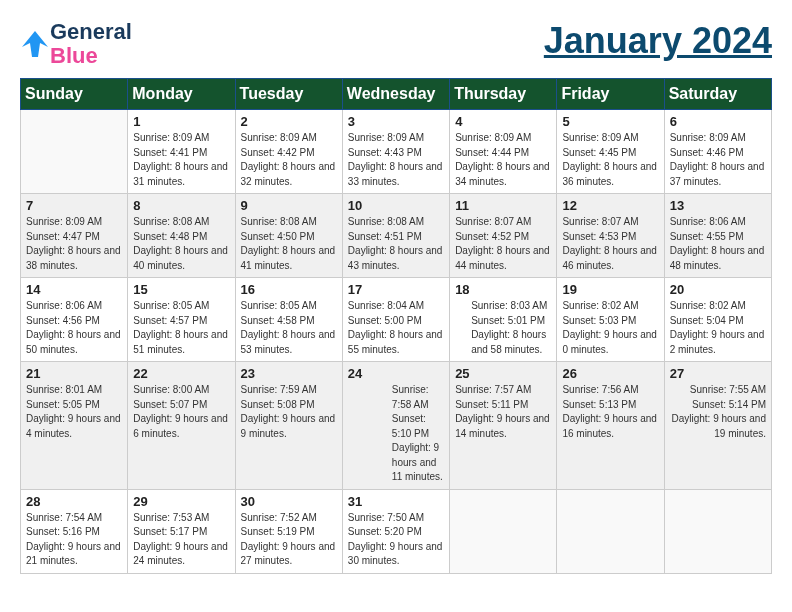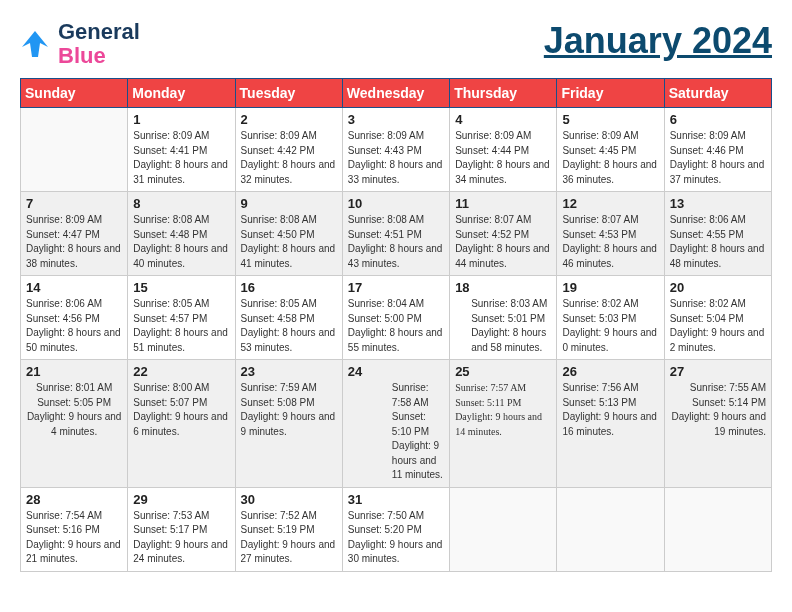--- a/index.html
+++ b/index.html
@@ -12,21 +12,21 @@
     }
     .header {
       display: flex;
       align-items: flex-start;
       justify-content: space-between;
       margin-bottom: 10px;
     }
     .logo {
       display: flex;
       align-items: center;
-      gap: 8px;
+      gap: 0;
     }
     .logo-text {
       font-size: 22px;
       font-weight: bold;
       color: #1a3a5c;
       line-height: 1.1;
     }
     .logo-text span {
       color: #ec4899;
     }
@@ -46,25 +46,25 @@
     .calendar-subtitle {
       font-size: 16px;
       color: #333;
     }
     .calendar {
       width: 100%;
       border-collapse: collapse;
       font-size: 11px;
     }
     .calendar th {
-      background-color: #ef4444;
+      background-color: #14532d;
       color: #fff;
       padding: 6px 4px;
       text-align: left;
-      font-size: 14px;
+      font-size: 16px;
       font-weight: bold;
       border: 1px solid #1a4f8a;
     }
     .calendar td {
       border: 1px solid #ccc;
       vertical-align: top;
       padding: 4px 5px;
       width: 107px;
       min-height: 80px;
       background: #fff;
@@ -243,21 +243,21 @@
         <td>
           <div class="day-number">20</div>
           <div class="day-info" style="white-space: pre-line;">Sunrise: 8:02 AM
 Sunset: 5:04 PM
 Daylight: 9 hours and 2 minutes.</div>
         </td>
       </tr>
       <tr class="row-shaded">
         <td>
           <div class="day-number">21</div>
-          <div class="day-info" style="white-space: pre-line; text-align: center;">Sunrise: 8:01 AM
+          <div class="day-info" style="white-space: pre-line;">Sunrise: 8:01 AM
 Sunset: 5:05 PM
 Daylight: 9 hours and 4 minutes.</div>
         </td>
         <td>
           <div class="day-number">22</div>
           <div class="day-info" style="white-space: pre-line;">Sunrise: 8:00 AM
 Sunset: 5:07 PM
 Daylight: 9 hours and 6 minutes.</div>
         </td>
         <td>
@@ -267,21 +267,21 @@
 Daylight: 9 hours and 9 minutes.</div>
         </td>
         <td>
           <div class="day-number">24</div>
           <div class="day-info" style="white-space: pre-line; margin-left: 44px;">Sunrise: 7:58 AM
 Sunset: 5:10 PM
 Daylight: 9 hours and 11 minutes.</div>
         </td>
         <td>
           <div class="day-number">25</div>
-          <div class="day-info" style="white-space: pre-line; font-family: Liberation Serif, serif;">Sunrise: 7:57 AM
+          <div class="day-info" style="white-space: pre-line;">Sunrise: 7:57 AM
 Sunset: 5:11 PM
 Daylight: 9 hours and 14 minutes.</div>
         </td>
         <td>
           <div class="day-number">26</div>
           <div class="day-info" style="white-space: pre-line;">Sunrise: 7:56 AM
 Sunset: 5:13 PM
 Daylight: 9 hours and 16 minutes.</div>
         </td>
         <td>

